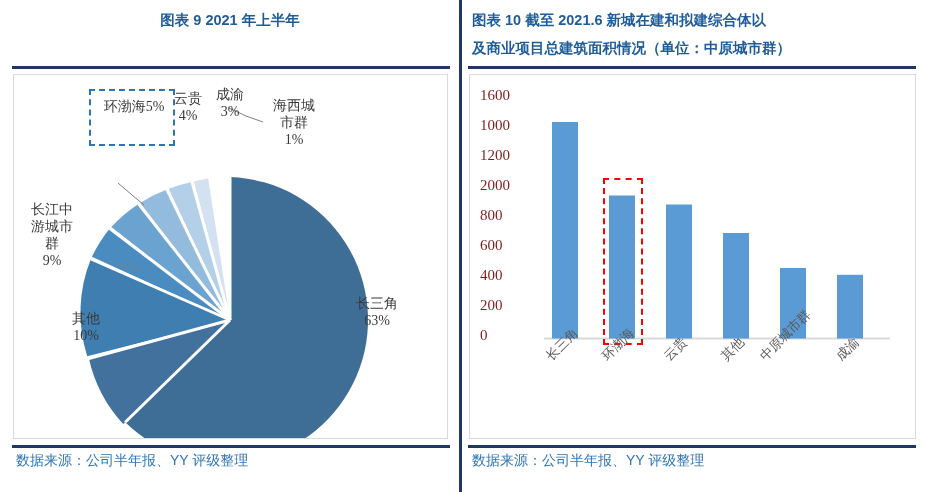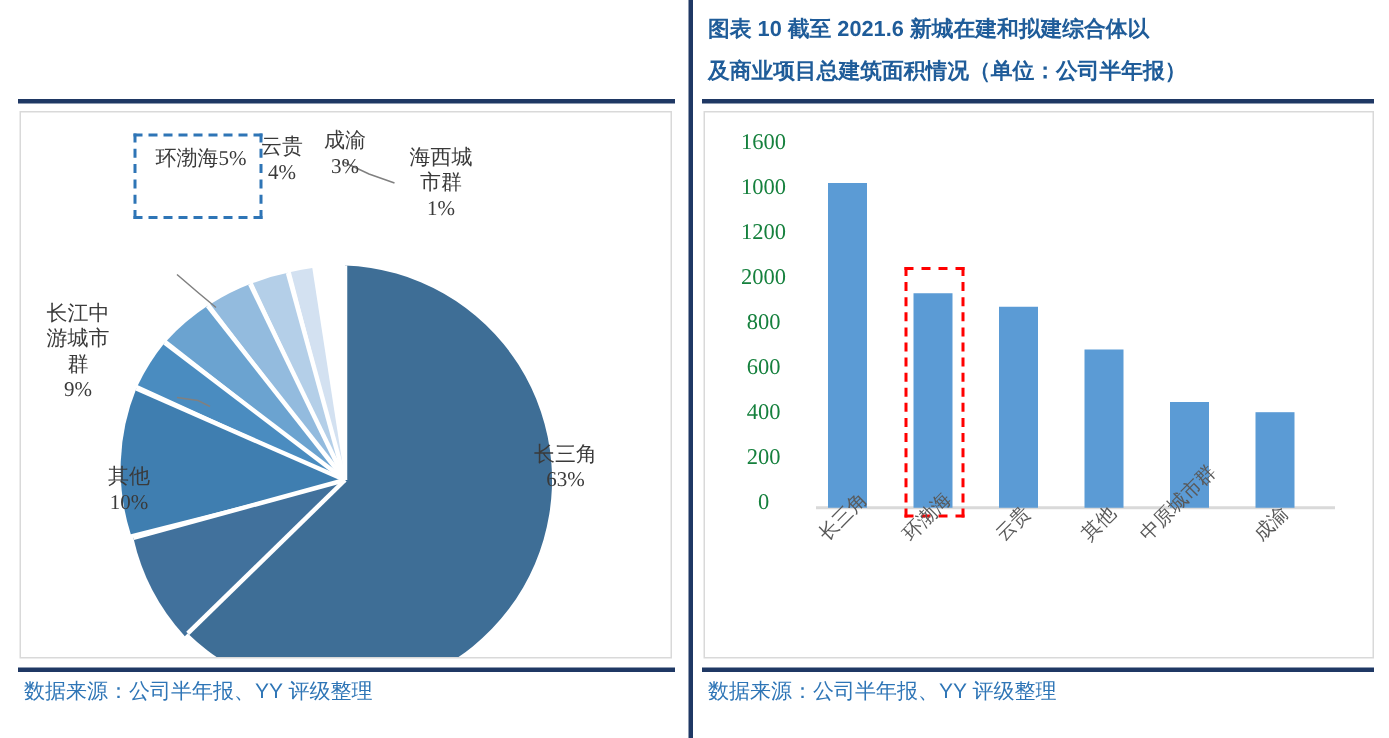--- a/index.html
+++ b/index.html
@@ -65,38 +65,39 @@
   .red-dash-box{
     position:absolute;box-sizing:border-box;
     border:2.5px dashed #FF0000;
   }
 
   
   .bar-svg{position:absolute;left:0;top:0;}
   .ytick{
     position:absolute;right:0;
     font-family:"Liberation Serif","DejaVu Serif",serif;
-    font-size:15px;color:#15803d;text-align:center;
+    font-size:15px;color:#7f1d1d;text-align:left;
   }
   .xtick{
     position:absolute;
     font-family:"Liberation Serif","DejaVu Serif",serif;
     font-size:13px;color:#595959;white-space:nowrap;
     transform-origin:left top;
     transform:rotate(-45deg);
   }
 </style>
 </head>
 <body>
 
 <div class="page">
 
   <div class="panel panel-left">
 
     <div class="title-block">
+      <div class="title-line t1">图表 9 2021 年上半年</div>
     </div>
     <div class="rule-top"></div>
 
     <div class="chart-frame">
 
       <svg class="pie-svg" width="433" height="363" viewBox="0 0 433 363">
         <g>
 
           <path d="M216 245 L216 102 A143 143 0 1 1 111.2 347.3 Z" fill="#3E6E96"></path>
 
@@ -155,21 +156,21 @@
     <div class="rule-bot"></div>
     <div class="source">数据来源：公司半年报、YY 评级整理</div>
   </div>
 
   <div class="vdivider"></div>
 
   <div class="panel panel-right">
 
     <div class="title-block">
       <div class="title-line t1">图表 10 截至 2021.6 新城在建和拟建综合体以</div>
-      <div class="title-line t2">及商业项目总建筑面积情况（单位：公司半年报）</div>
+      <div class="title-line t2">及商业项目总建筑面积情况（单位：中原城市群）</div>
     </div>
     <div class="rule-top"></div>
 
     <div class="chart-frame">
 
       <div class="ytick" style="top:12px;left:10px;width:58px;">1600</div>
       <div class="ytick" style="top:42px;left:10px;width:58px;">1000</div>
       <div class="ytick" style="top:72px;left:10px;width:58px;">1200</div>
       <div class="ytick" style="top:102px;left:10px;width:58px;">2000</div>
       <div class="ytick" style="top:132px;left:10px;width:58px;">800</div>

